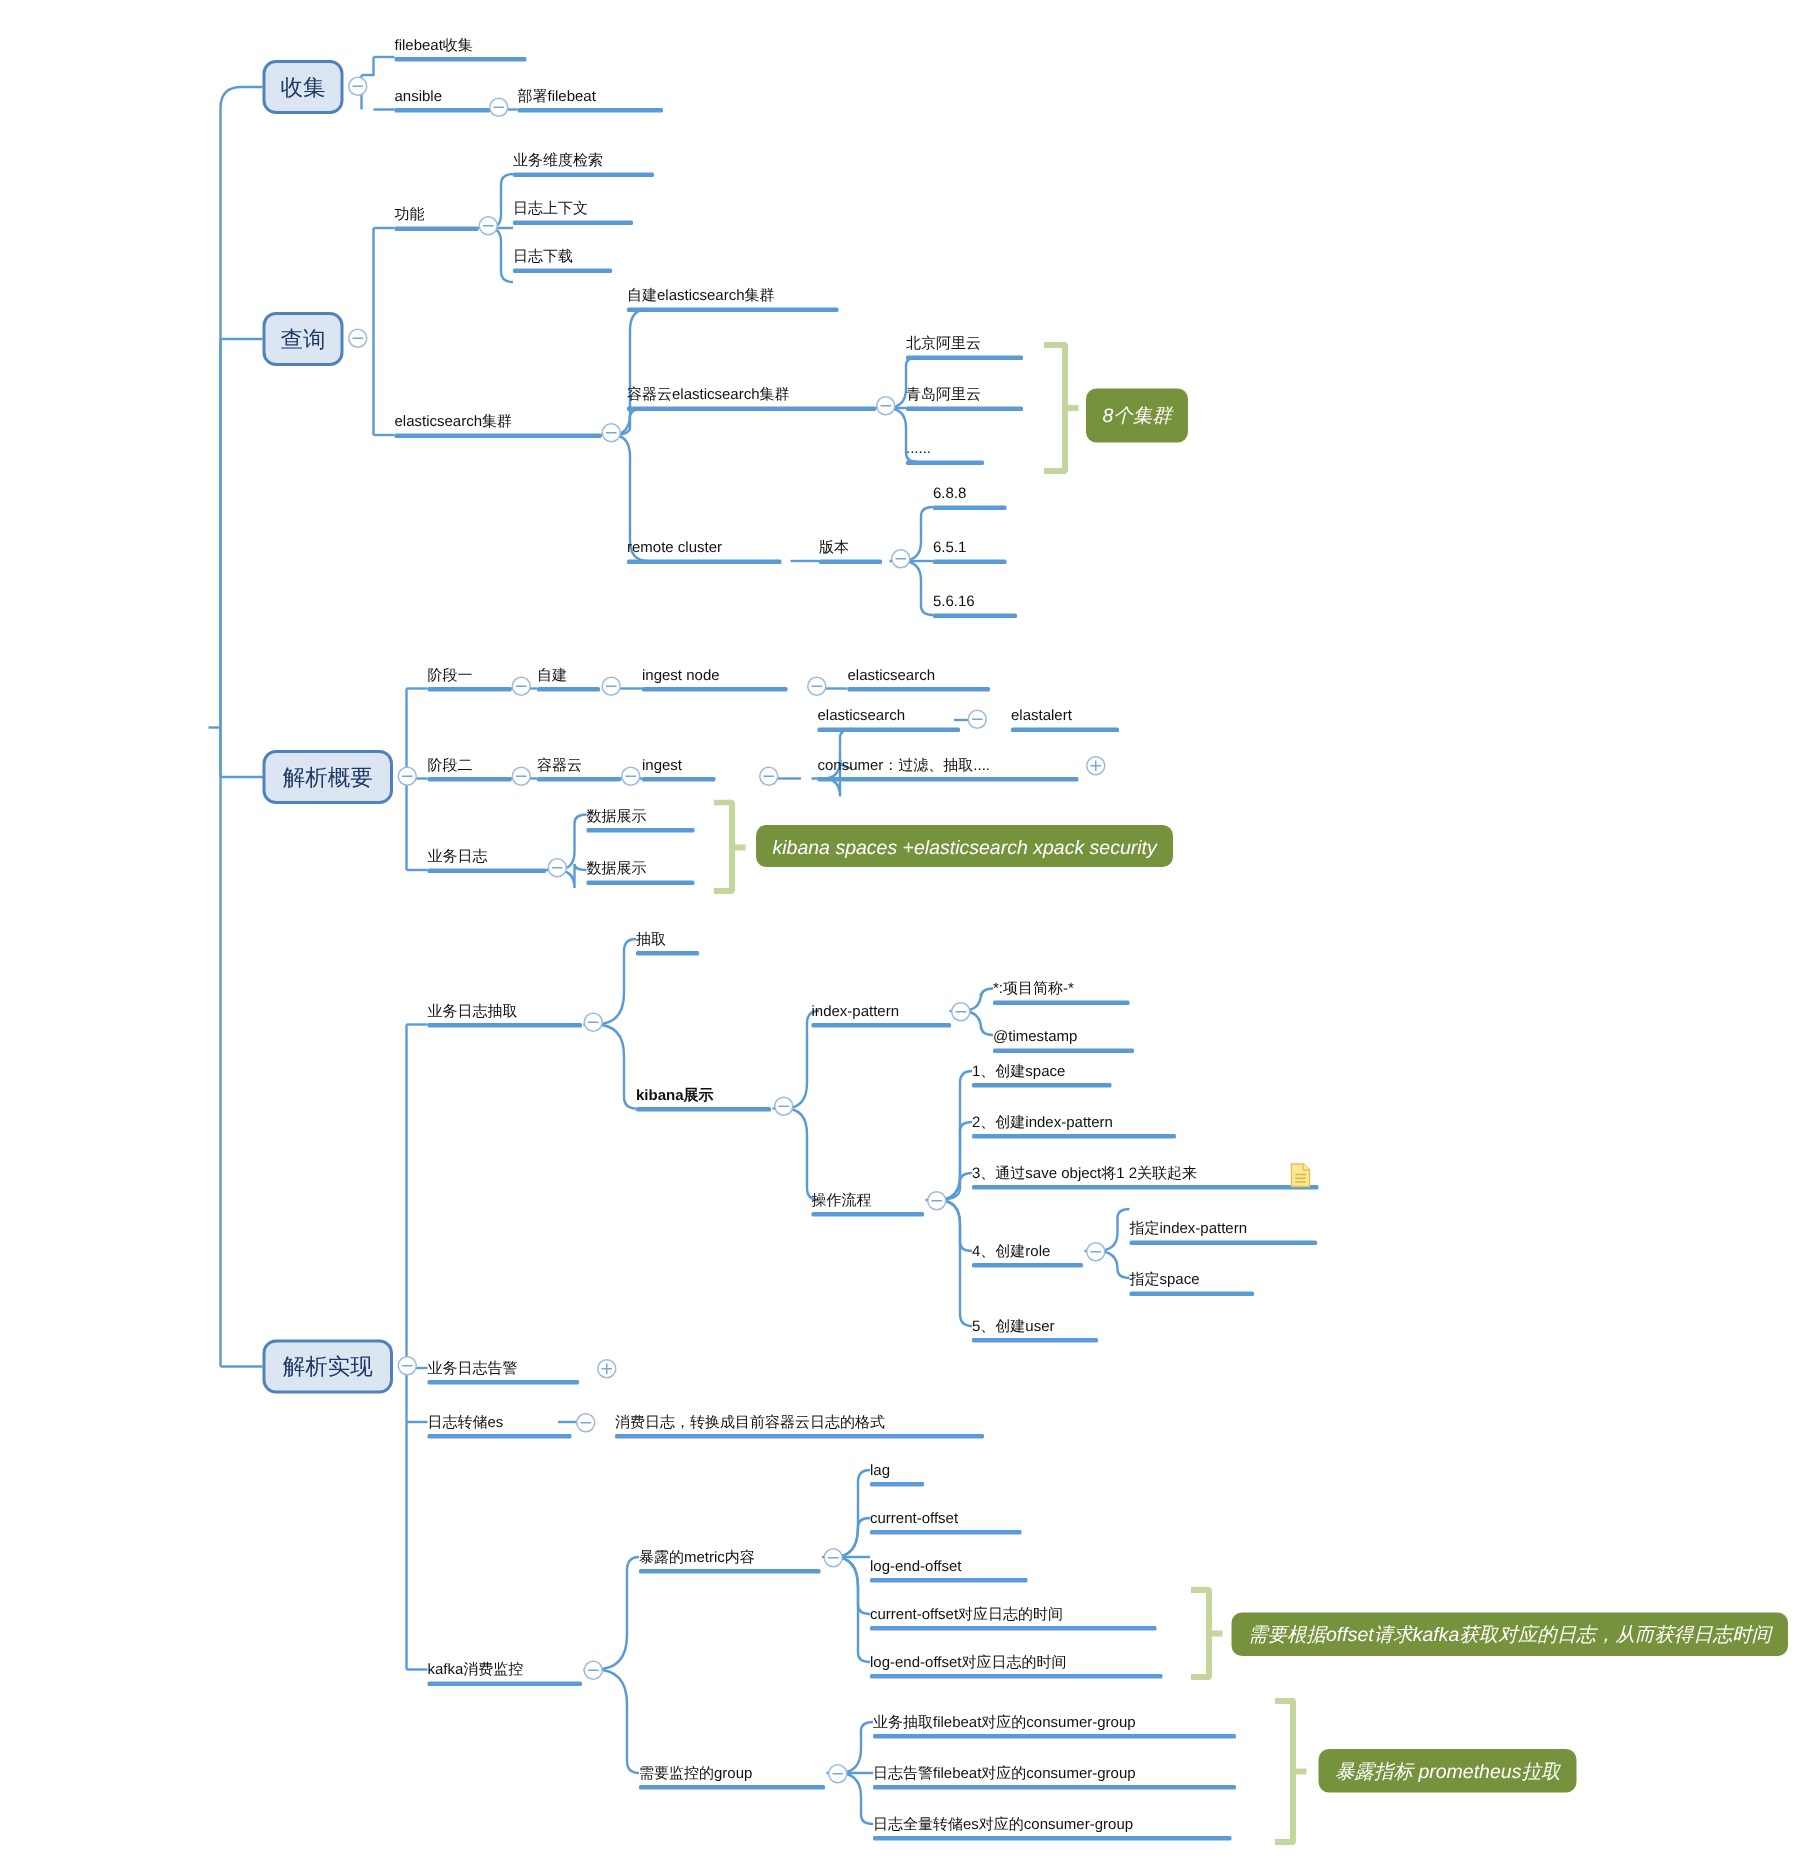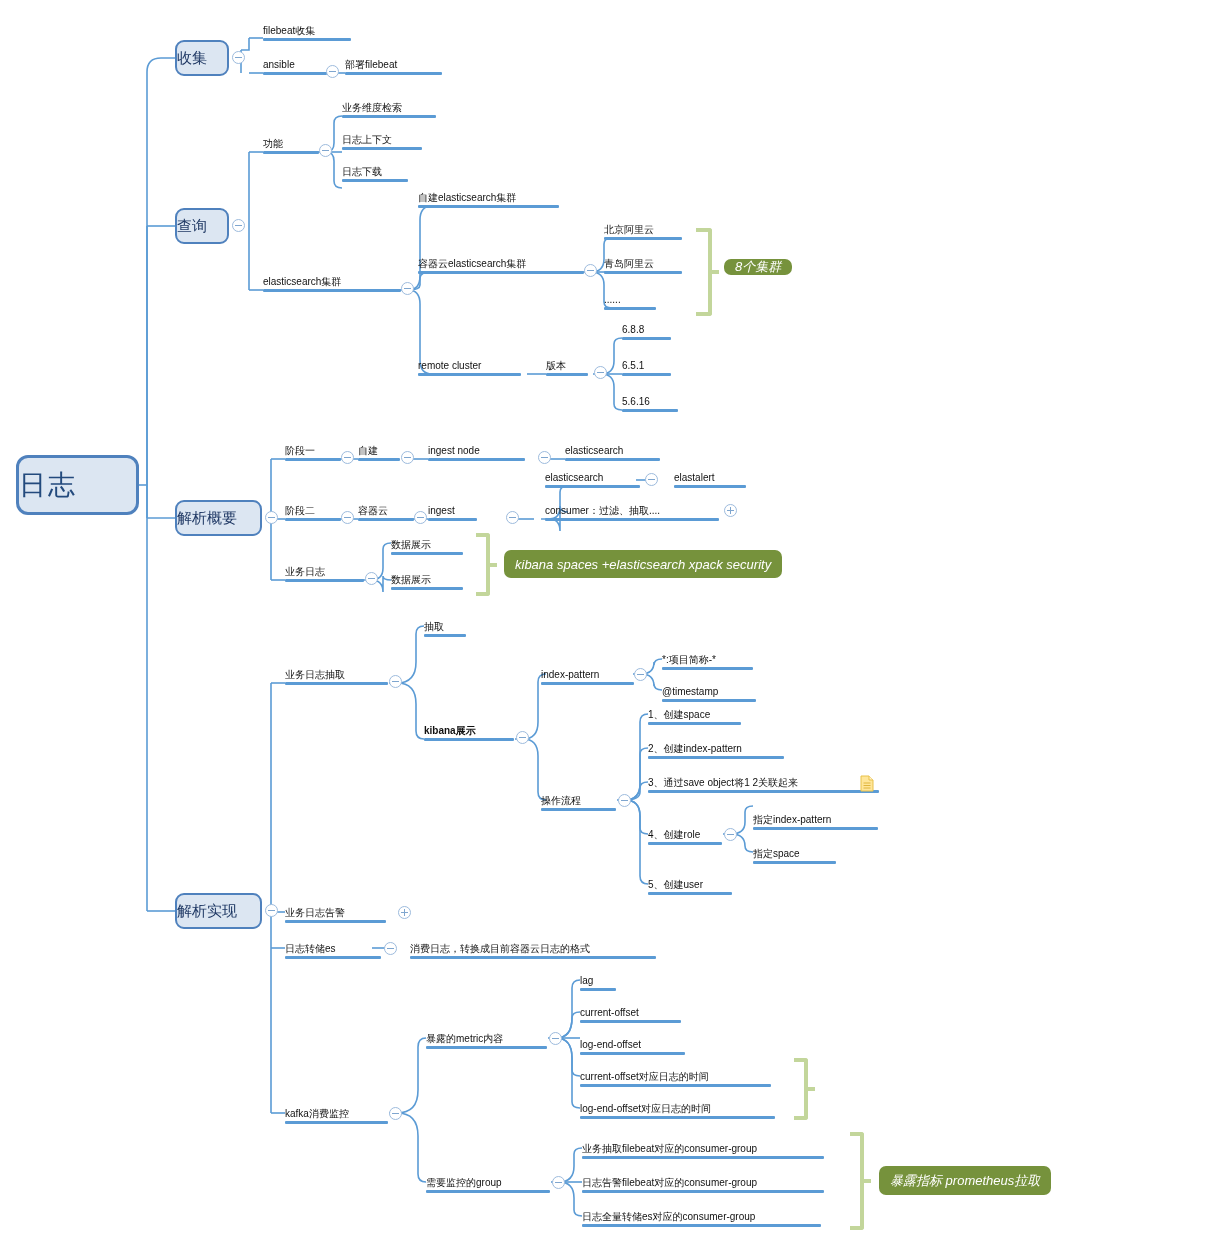--- a/index.html
+++ b/index.html
@@ -2,21 +2,21 @@
 <html><head>
 <meta charset="utf-8">
 <style>
   html,body{margin:0;padding:0;background:#ffffff;}
   body{font-family:"Liberation Sans","DejaVu Sans",sans-serif;color:#1a1a1a;}
   #canvas{position:relative;width:1208px;height:1248px;overflow:hidden;background:#fff;}
   svg.links{position:absolute;left:0;top:0;width:1208px;height:1248px;pointer-events:none;}
 
   
   .boxnode{position:absolute;box-sizing:border-box;background:#dce6f2;border:2px solid #4f81bd;
-           border-radius:9px;display:flex;align-items:center;justify-content:flex-start;
+           border-radius:9px;display:flex;align-items:center;justify-content:center;
            color:#1f3864;white-space:nowrap;}
   .boxnode.root{border-radius:12px;border-width:3px;font-size:27px;color:#234a7d;letter-spacing:2px;}
   .boxnode.branch{font-size:15px;color:#1f3864;}
 
   
   .topic{position:absolute;white-space:nowrap;font-size:10px;line-height:1;color:#111;}
   .topic .t{position:absolute;left:0;bottom:5px;}
   .topic .ul{position:absolute;left:0;bottom:0;height:3px;background:#5b9bd5;border-radius:1px;}
   .topic.bold .t{font-weight:bold;}
 
@@ -138,23 +138,20 @@
       <path d="M556 1038 H580"></path>
       <path d="M556 1038 Q572 1038 572 1058 V1070 Q572 1076 580 1076"></path>
       <path d="M556 1038 Q572 1038 572 1058 V1102 Q572 1108 580 1108"></path>
 
       <path d="M551 1182 H559 Q574 1182 574 1166 V1154 Q574 1148 582 1148"></path>
       <path d="M559 1182 H582"></path>
       <path d="M559 1182 Q574 1182 574 1198 V1210 Q574 1216 582 1216"></path>
     </g>
   </svg>
 
-  <div class="boxnode root" style="left:16px;top:455px;width:123px;height:60px;">
-    <span>日志</span>
-  </div>
 
   <div class="boxnode branch" style="left:175px;top:40px;width:54px;height:36px;">
     <span>收集</span>
   </div>
   <div class="tog" style="left:232px;top:51px;"></div>
 
   <div class="boxnode branch" style="left:175px;top:208px;width:54px;height:36px;">
     <span>查询</span>
   </div>
   <div class="tog" style="left:232px;top:219px;"></div>
@@ -227,21 +224,21 @@
     <span class="ul" style="width:78px;"></span>
   </div>
   <div class="topic" style="left:604px;top:290px;width:52px;height:20px;">
     <span class="t">......</span>
     <span class="ul" style="width:52px;"></span>
   </div>
 
   <div class="brk" style="left:696px;top:228px;width:16px;height:88px;">
     <span class="nub"></span>
   </div>
-  <div class="badge" style="left:724px;top:259px;height:16px;">
+  <div class="badge" style="left:724px;top:259px;height:36px;">
     <span>8个集群</span>
   </div>
 
   <div class="topic" style="left:418px;top:356px;width:103px;height:20px;">
     <span class="t">remote cluster</span>
     <span class="ul" style="width:103px;"></span>
   </div>
   <div class="topic" style="left:546px;top:356px;width:42px;height:20px;text-align:right;">
     <span class="t">版本</span>
     <span class="ul" style="width:42px;"></span>
@@ -454,20 +451,23 @@
     <span class="ul" style="width:191px;"></span>
   </div>
   <div class="topic" style="left:580px;top:1099px;width:195px;height:20px;">
     <span class="t">log-end-offset对应日志的时间</span>
     <span class="ul" style="width:195px;"></span>
   </div>
 
   <div class="brk" style="left:794px;top:1058px;width:14px;height:62px;">
     <span class="nub"></span>
   </div>
+  <div class="badge" style="left:821px;top:1075px;height:29px;">
+    <span>需要根据offset请求kafka获取对应的日志，从而获得日志时间</span>
+  </div>
 
   <div class="topic" style="left:426px;top:1173px;width:124px;height:20px;">
     <span class="t">需要监控的group</span>
     <span class="ul" style="width:124px;"></span>
   </div>
   <div class="tog" style="left:552px;top:1176px;"></div>
 
   <div class="topic" style="left:582px;top:1139px;width:242px;height:20px;">
     <span class="t">业务抽取filebeat对应的consumer-group</span>
     <span class="ul" style="width:242px;"></span>

